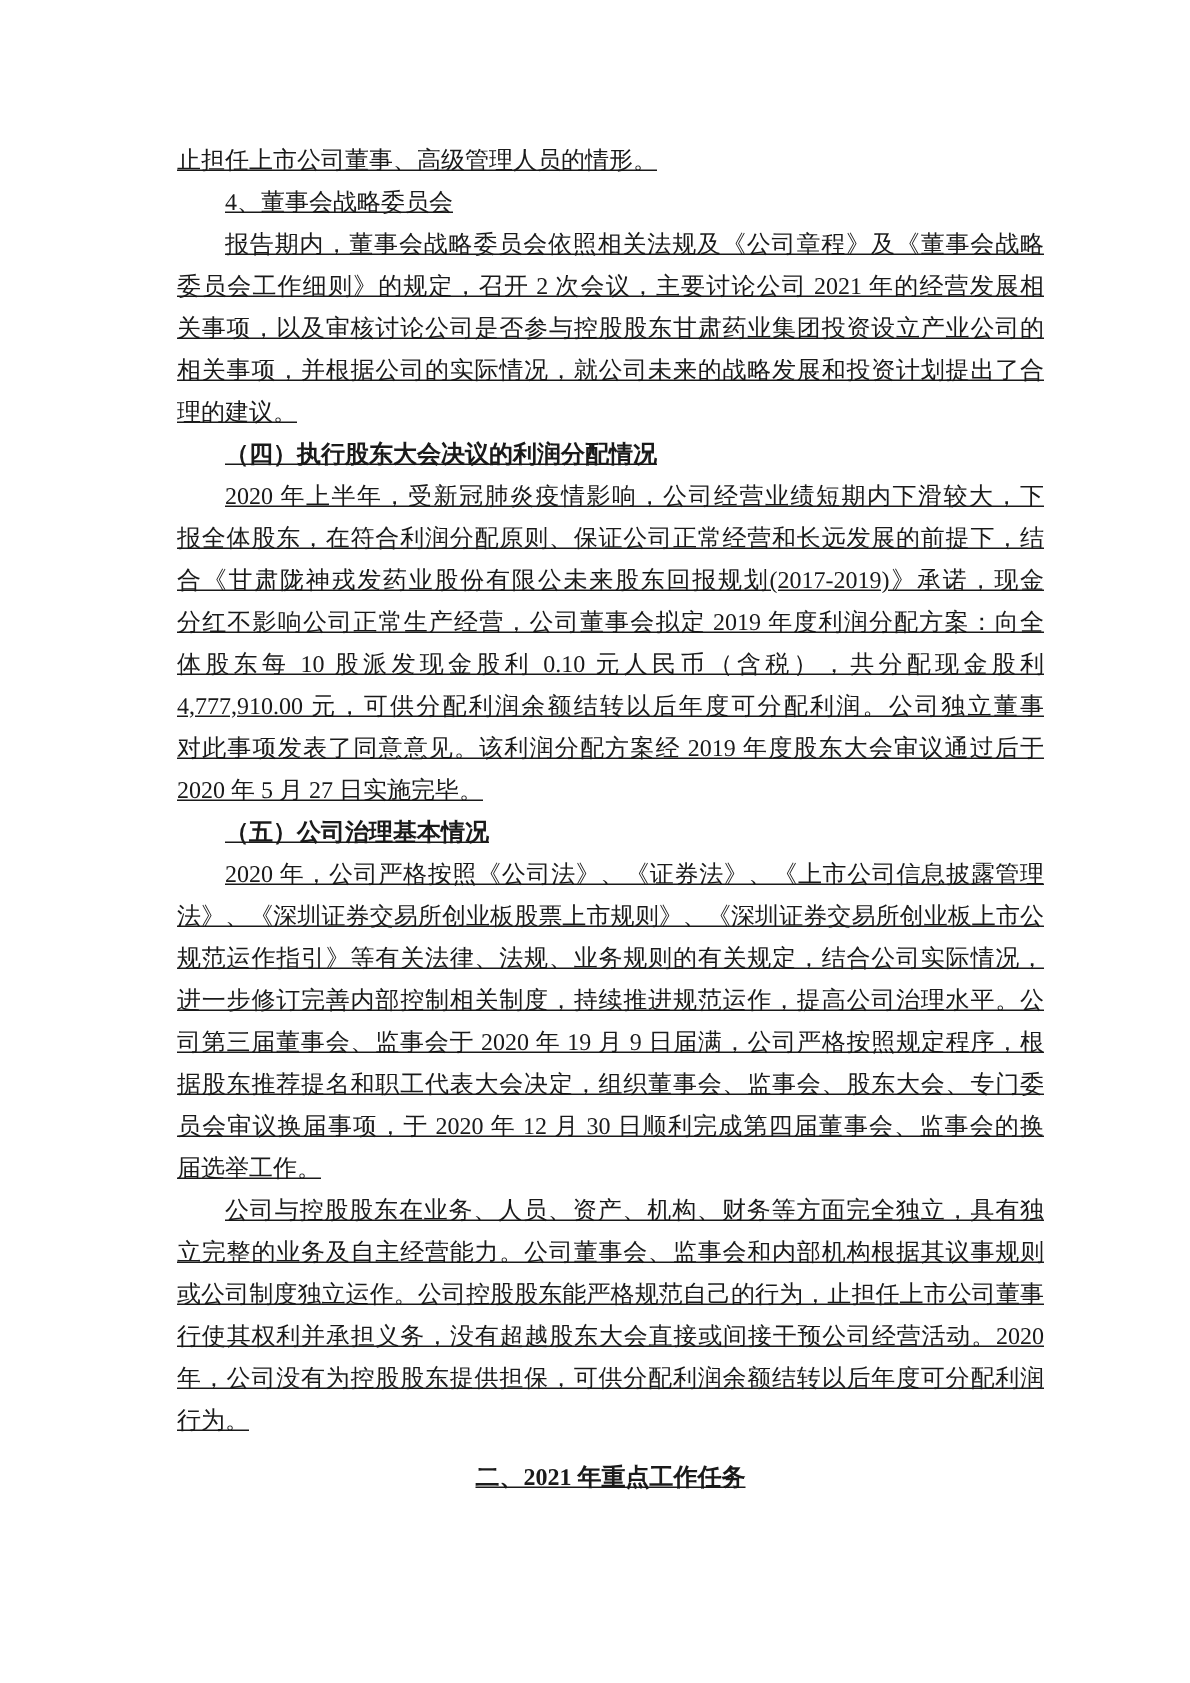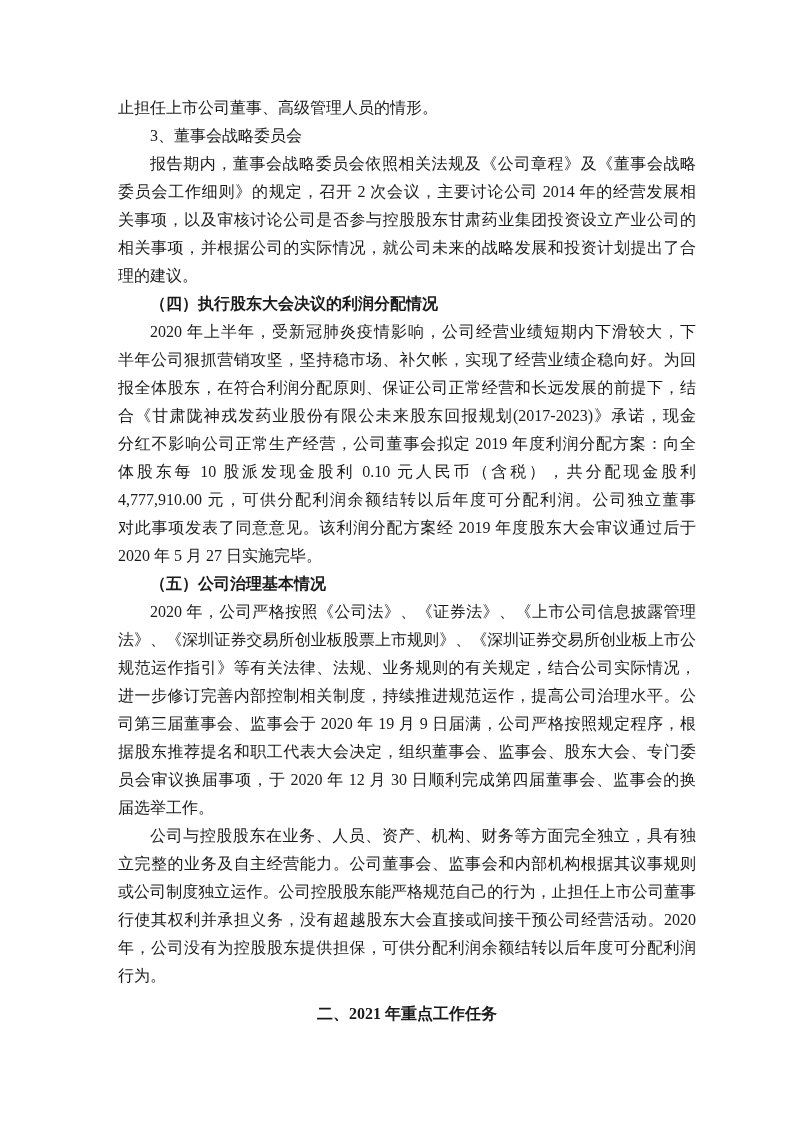--- a/index.html
+++ b/index.html
@@ -17,21 +17,21 @@
   }
   .content {
     position: absolute;
     left: 118px;
     top: 94px;
     width: 578px;
     font-size: 16px;
     line-height: 28px;
     color: #1a1a1a;
   }
-  .block { margin: 0; padding: 0; }
+  .block { margin: 0; padding: 0; text-decoration: underline; }
   .line {
     height: 28px;
     text-align: justify;
     text-align-last: justify;
     overflow: hidden;
   }
   .line.no-stretch {
     text-align-last: auto;
   }
   .block.indent-first .line:first-child {
@@ -52,37 +52,36 @@
 </style>
 </head>
 <body>
 
 <div class="page" style="background: rgb(255, 255, 255);">
   <div class="content" id="document-body" style="color: rgb(26, 26, 26);">
       <div class="block">
         <div class="line no-stretch">止担任上市公司董事、高级管理人员的情形。</div>
       </div>
       <div class="block indent-first">
-        <div class="line no-stretch">3、董事会战略委员会</div>
+        <div class="line no-stretch">4、董事会战略委员会</div>
       </div>
       <div class="block indent-first">
         <div class="line">报告期内，董事会战略委员会依照相关法规及《公司章程》及《董事会战略</div>
-        <div class="line">委员会工作细则》的规定，召开 2 次会议，主要讨论公司 2014 年的经营发展相</div>
+        <div class="line">委员会工作细则》的规定，召开 2 次会议，主要讨论公司 2021 年的经营发展相</div>
         <div class="line">关事项，以及审核讨论公司是否参与控股股东甘肃药业集团投资设立产业公司的</div>
         <div class="line">相关事项，并根据公司的实际情况，就公司未来的战略发展和投资计划提出了合</div>
         <div class="line no-stretch">理的建议。</div>
       </div>
       <div class="block heading indent-first">
         <div class="line no-stretch">（四）执行股东大会决议的利润分配情况</div>
       </div>
       <div class="block indent-first">
         <div class="line">2020 年上半年，受新冠肺炎疫情影响，公司经营业绩短期内下滑较大，下</div>
-        <div class="line">半年公司狠抓营销攻坚，坚持稳市场、补欠帐，实现了经营业绩企稳向好。为回</div>
         <div class="line">报全体股东，在符合利润分配原则、保证公司正常经营和长远发展的前提下，结</div>
-        <div class="line">合《甘肃陇神戎发药业股份有限公未来股东回报规划(2017-2023)》承诺，现金</div>
+        <div class="line">合《甘肃陇神戎发药业股份有限公未来股东回报规划(2017-2019)》承诺，现金</div>
         <div class="line">分红不影响公司正常生产经营，公司董事会拟定 2019 年度利润分配方案：向全</div>
         <div class="line">体股东每 10 股派发现金股利 0.10 元人民币（含税），共分配现金股利</div>
         <div class="line">4,777,910.00 元，可供分配利润余额结转以后年度可分配利润。公司独立董事</div>
         <div class="line">对此事项发表了同意意见。该利润分配方案经 2019 年度股东大会审议通过后于</div>
         <div class="line no-stretch">2020 年 5 月 27 日实施完毕。</div>
       </div>
       <div class="block heading indent-first">
         <div class="line no-stretch">（五）公司治理基本情况</div>
       </div>
       <div class="block indent-first">

